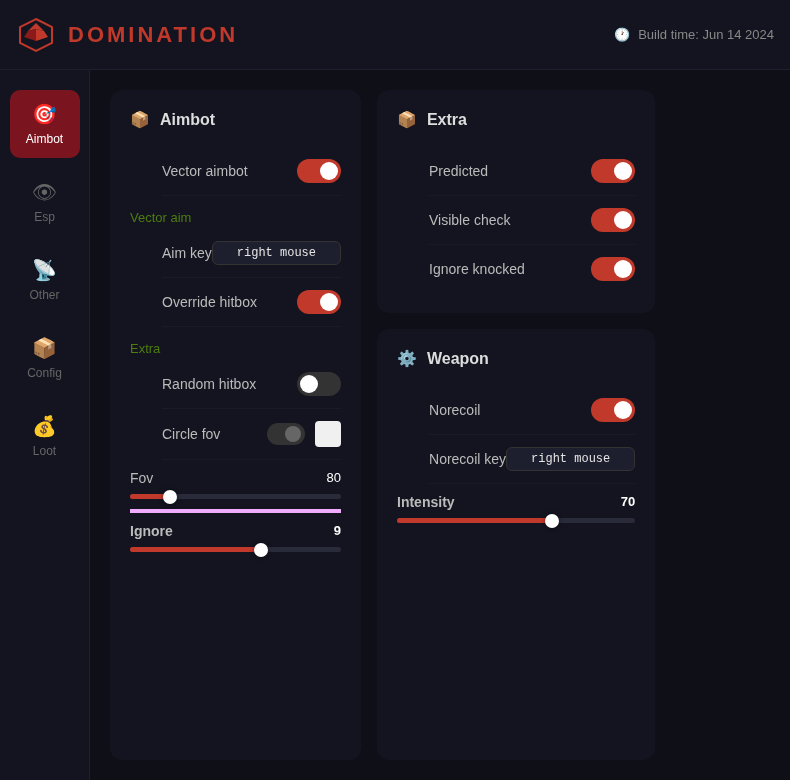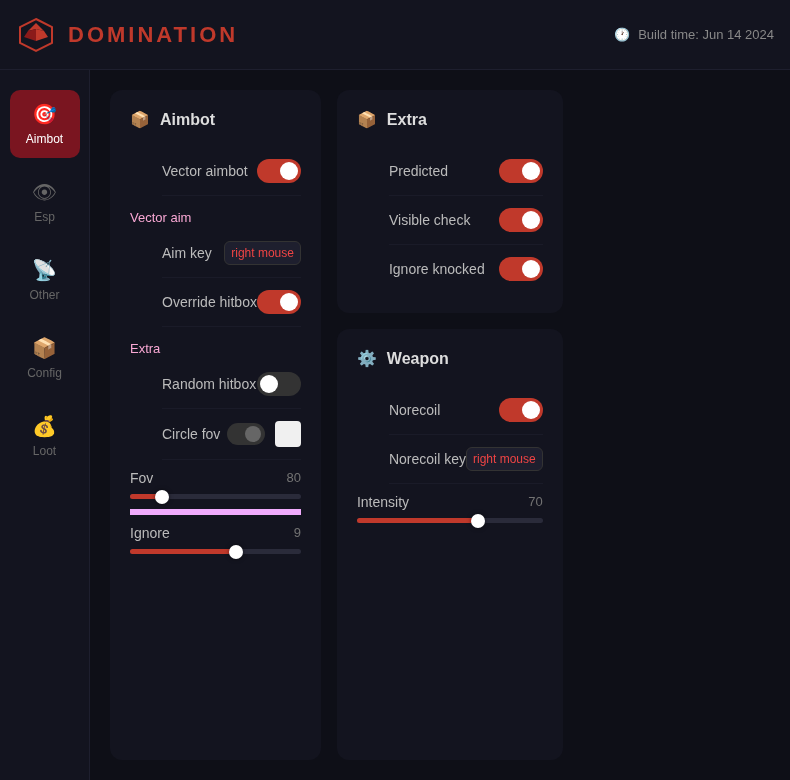--- a/index.html
+++ b/index.html
@@ -113,21 +113,21 @@
     }
     .setting-row:last-child {
       border-bottom: none;
     }
     .setting-label {
       font-size: 14px;
       color: #bbb;
     }
     .section-label {
       font-size: 13px;
-      color: #f9a8d4;
+      color: #4d7c0f;
       padding: 14px 0 4px 0;
     }
 
     
     .toggle {
       width: 44px;
       height: 24px;
       border-radius: 12px;
       position: relative;
       cursor: pointer;
@@ -149,40 +149,41 @@
       transition: left 0.2s;
     }
     .toggle.on .toggle-knob { left: 23px; }
     .toggle.off .toggle-knob { left: 3px; }
 
     
     .key-badge {
       background: #1e1f2e;
       border: 1px solid #333;
       border-radius: 6px;
-      padding: 4px 6px;
+      padding: 4px 24px;
       font-size: 12px;
-      color: #ef4444;
+      color: #e5e5e5;
+      font-family: Liberation Mono, monospace;
     }
 
     
     .slider-row {
       padding: 10px 0;
-      border-bottom: 6px solid #f0abfc;
-    }
-    .slider-row:last-child { border-bottom: none; }
+      border-bottom: 4px solid #f0abfc;
+    }
+    .slider-row:last-child { border-bottom: none; font-weight: bold; }
     .slider-header {
       display: flex;
       justify-content: space-between;
       margin-bottom: 8px;
       font-size: 14px;
       color: #bbb;
     }
     .slider-value {
-      color: #737373;
+      color: #ffffff;
       font-size: 13px;
     }
     .slider-track {
       width: 100%;
       height: 5px;
       background: #2a2b3a;
       border-radius: 3px;
       position: relative;
     }
     .slider-fill {

